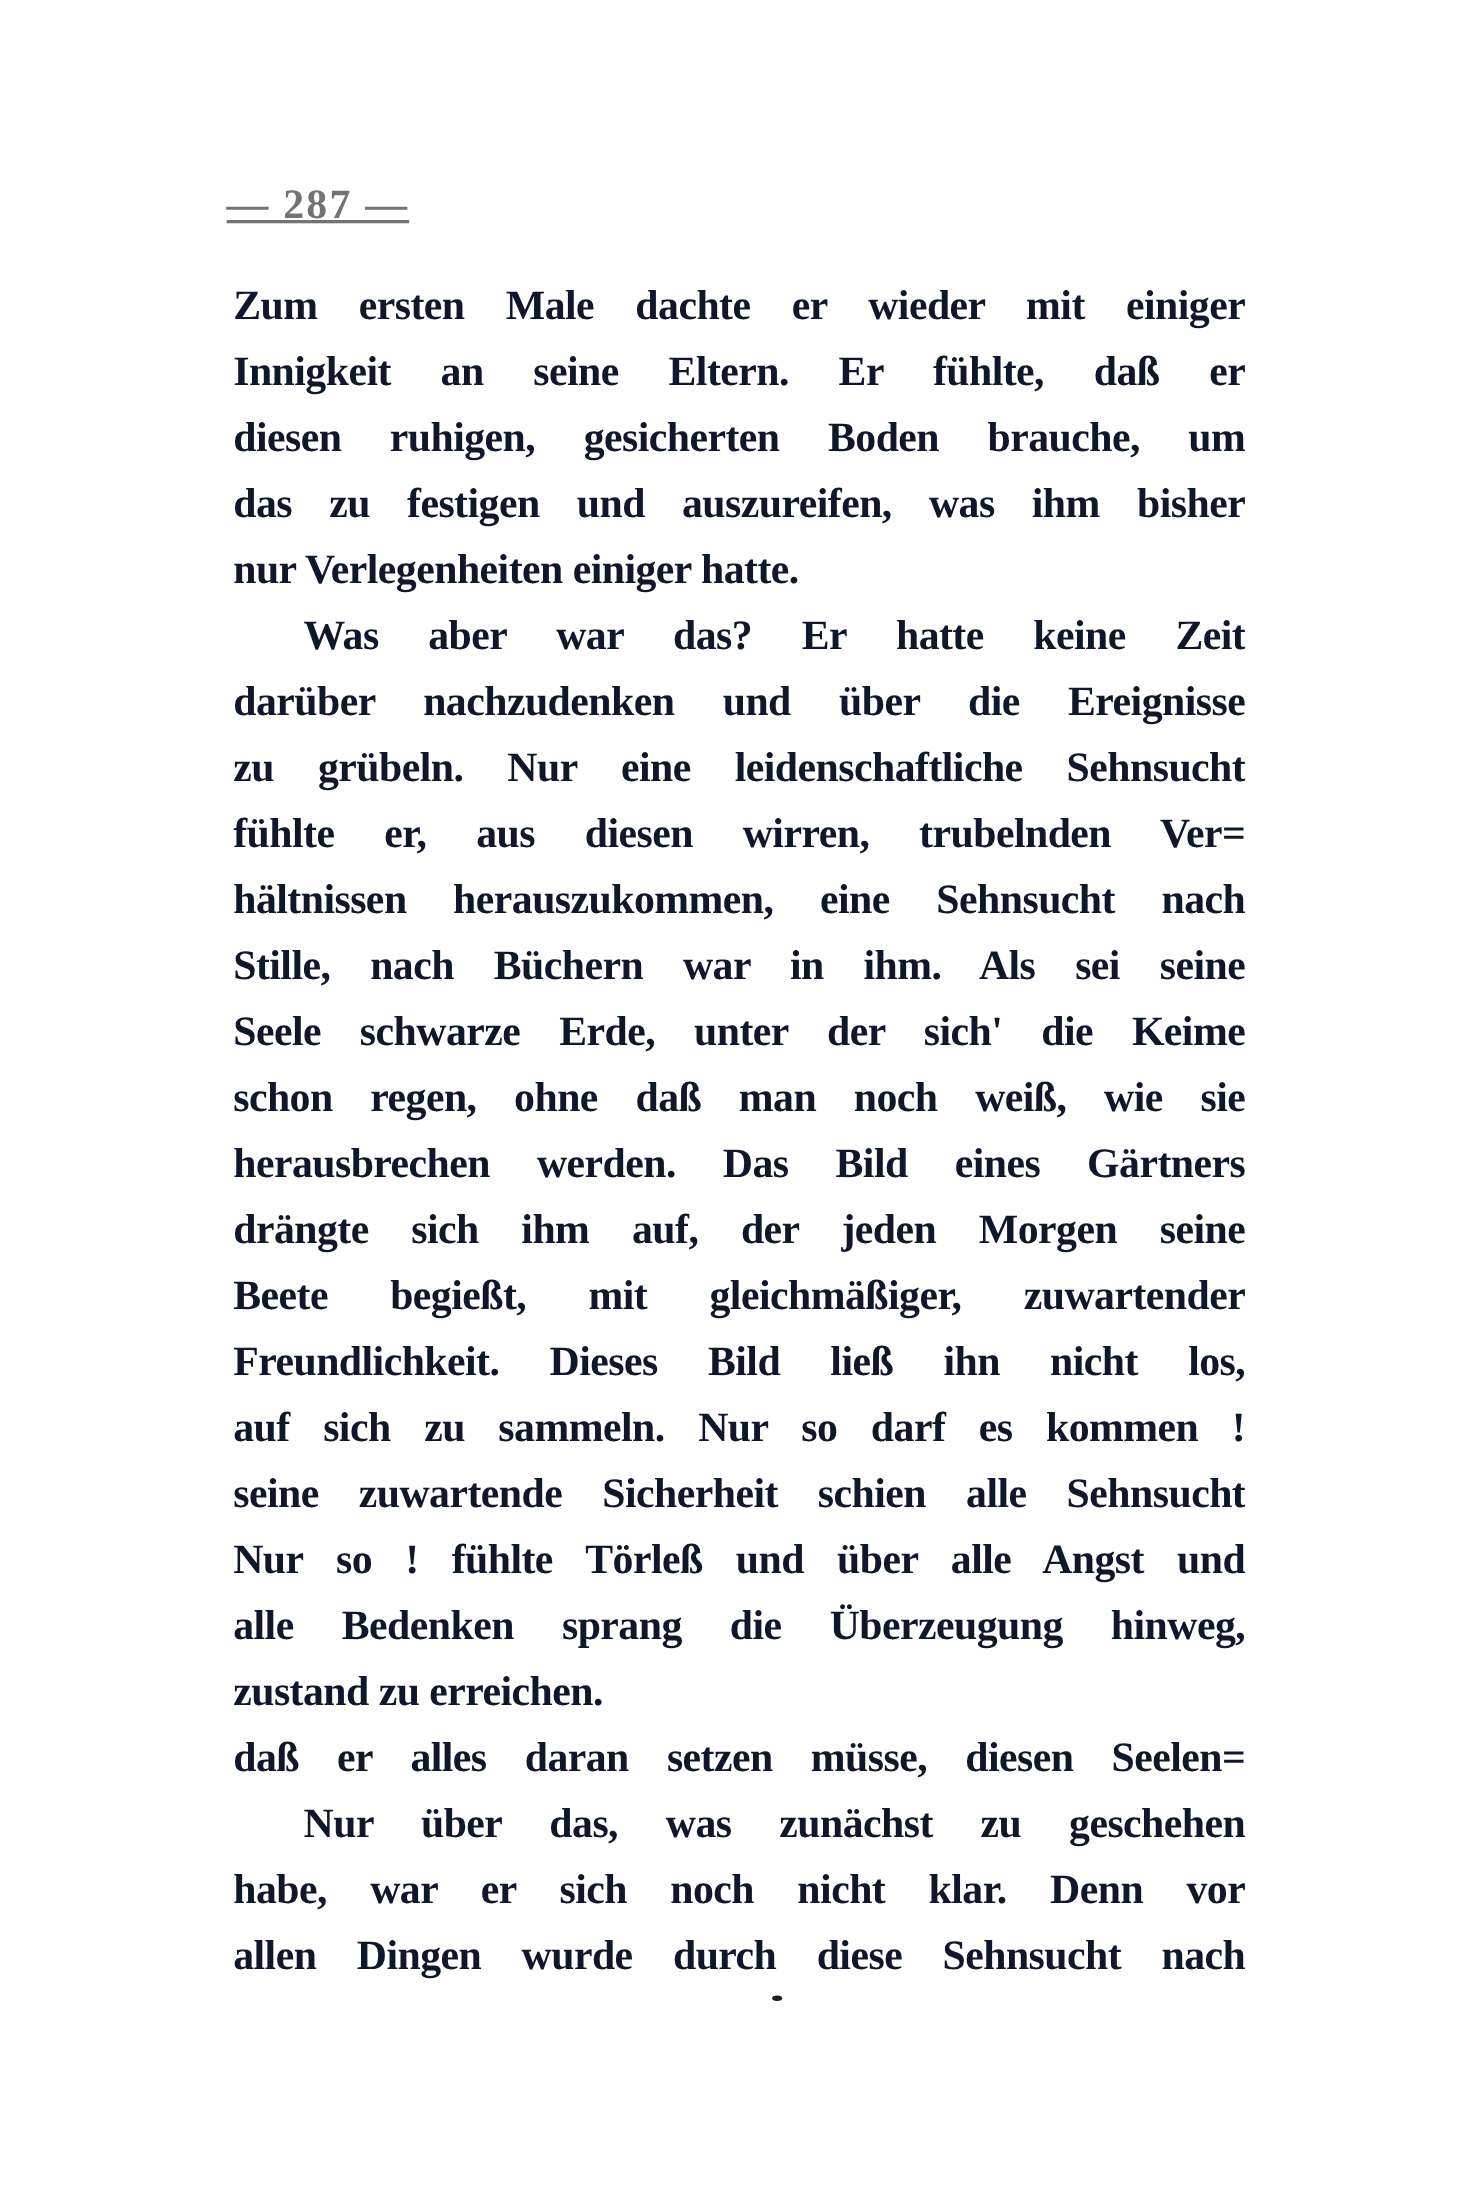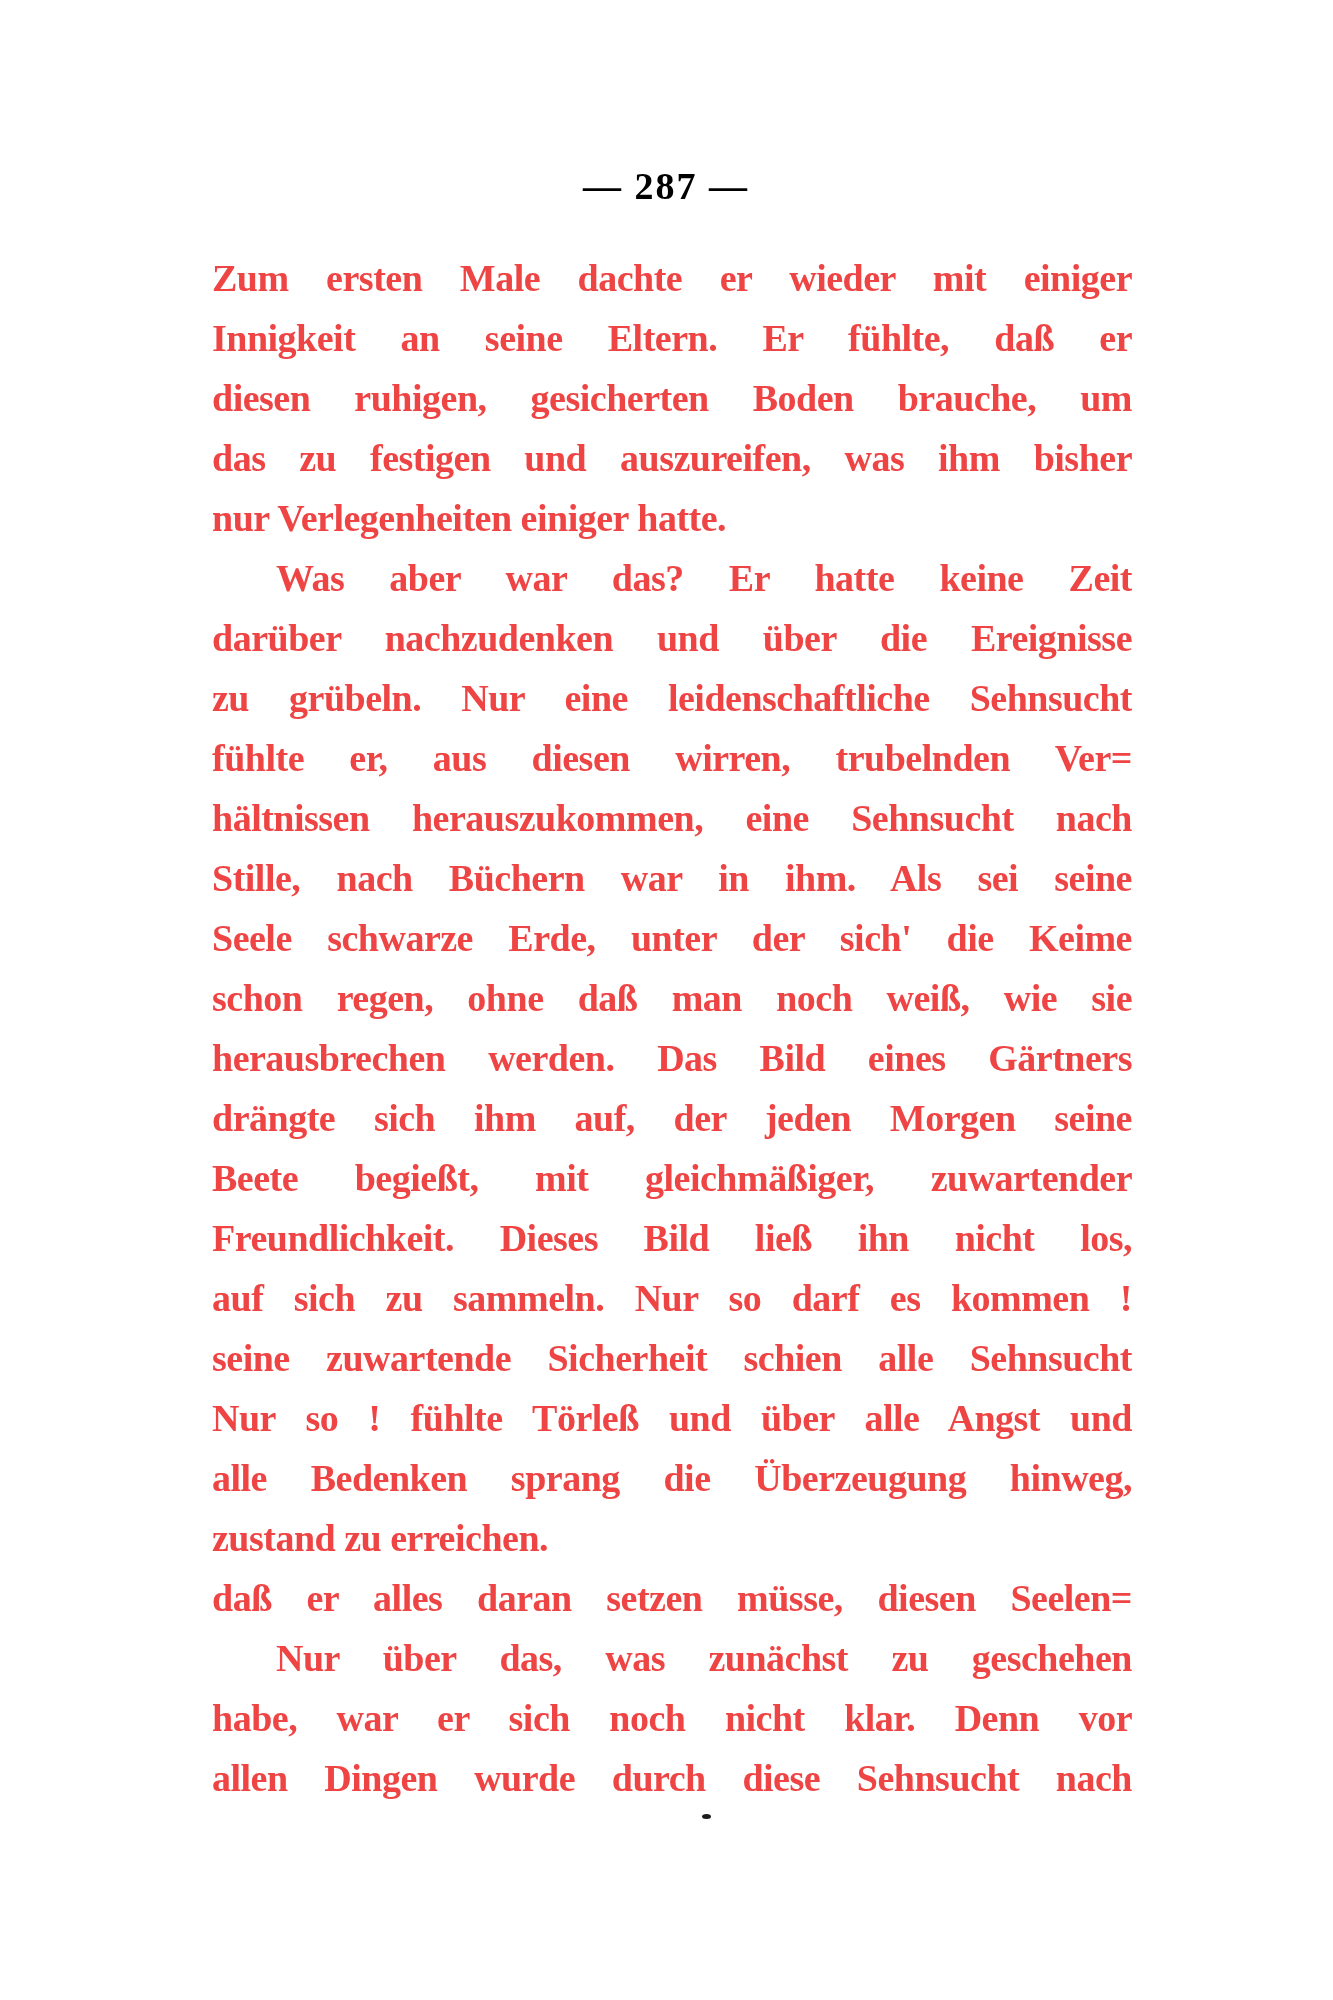--- a/index.html
+++ b/index.html
@@ -13,42 +13,43 @@
     height: 2000px;
     background: #ffffff;
     overflow: hidden;
     color: #0d0d0d;
   }
   .page-header {
     position: absolute;
     top: 163px;
     left: 206px;
     width: 920px;
-    text-align: center;
+    text-align: left;
     font-family: "Liberation Serif", serif;
     font-weight: 700;
     font-size: 38px;
     line-height: 46px;
     letter-spacing: 2px;
-    color: #000000;
+    color: #737373;
+    text-decoration: underline;
   }
   .textblock {
     position: absolute;
     left: 212px;
     top: 248px;
     width: 920px;
   }
   .line {
     font-family: "Liberation Serif", serif;
     font-weight: 700;
     font-size: 38px;
     letter-spacing: -0.5px;
     line-height: 60px;
     height: 60px;
-    color: #ef4444;
+    color: #0f172a;
     text-align: justify;
     text-align-last: justify;
     overflow: hidden;
     white-space: normal;
   }
   .line.indent {
     padding-left: 64px;
   }
   .line.nojust {
     text-align: left;

